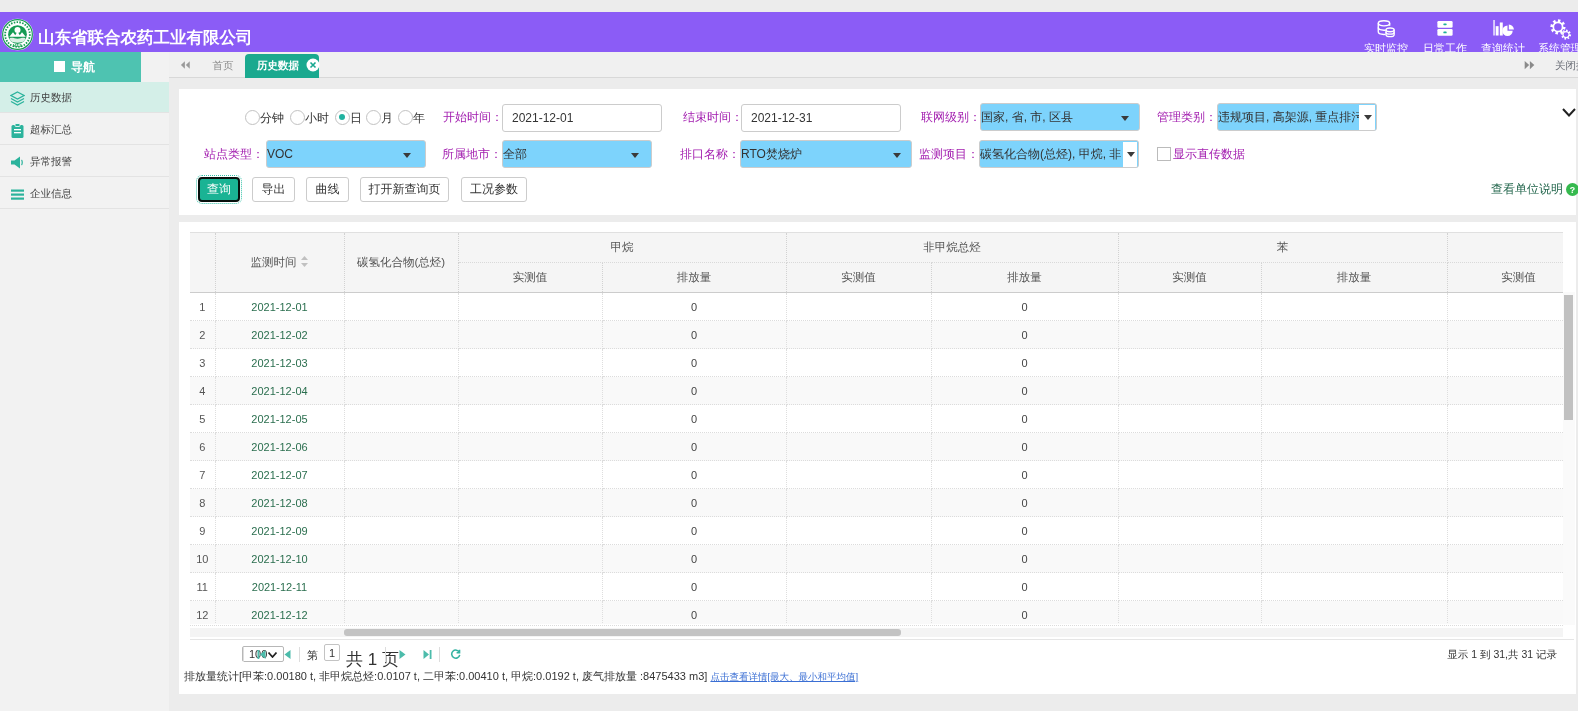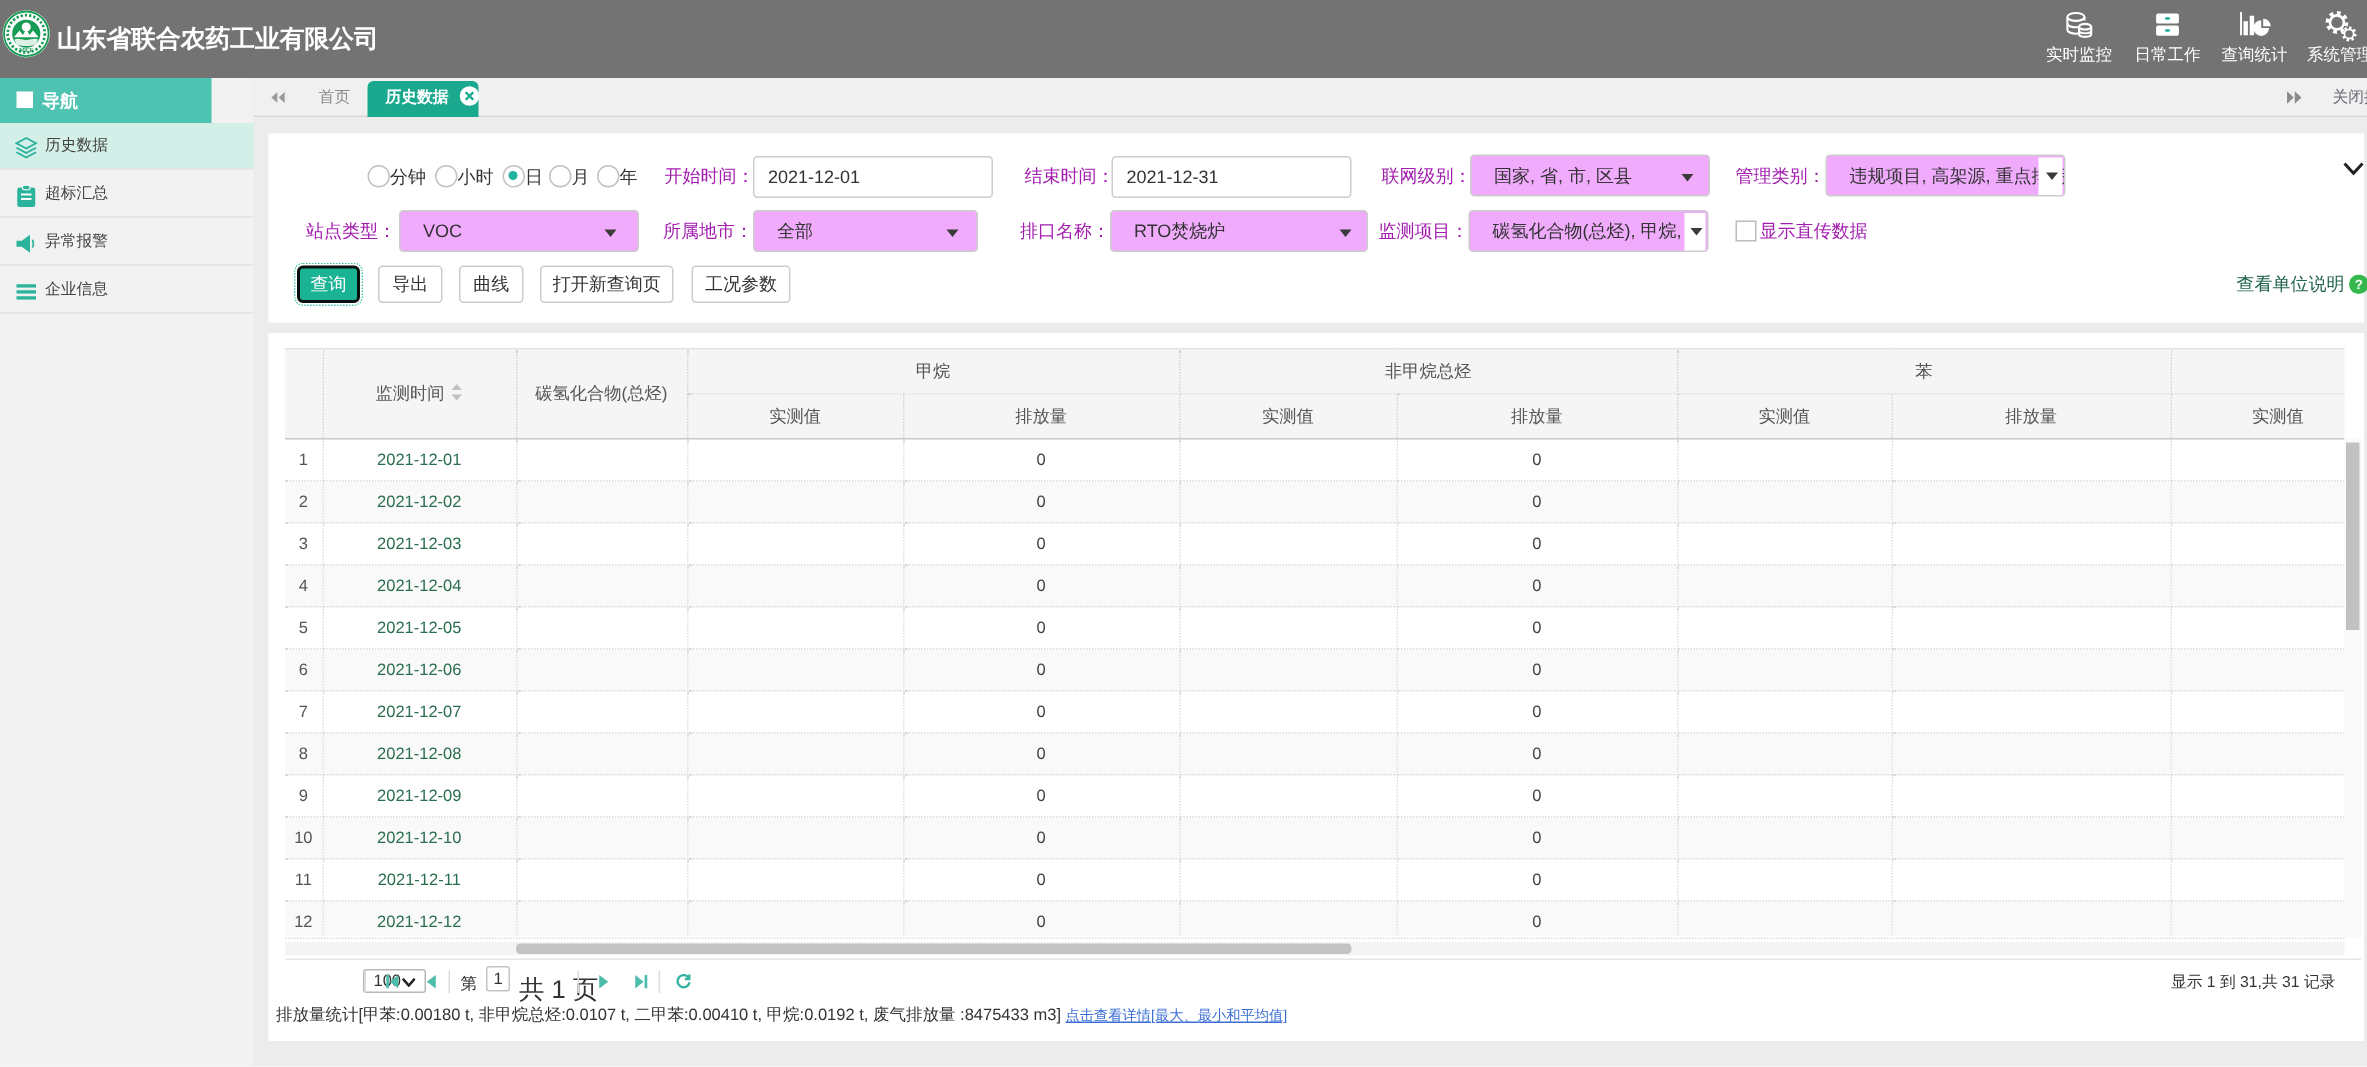--- a/index.html
+++ b/index.html
@@ -1,50 +1,50 @@
 <!DOCTYPE html>
 <html><head>
 <meta charset="utf-8">
 <style>
 * { margin:0; padding:0; box-sizing:border-box; }
 html,body { width:1578px; height:711px; overflow:hidden; }
 body { font-family:"Liberation Sans", sans-serif; background:#ececec; position:relative; }
 .abs { position:absolute; }
 
 
-#topbar { position:absolute; left:0; top:0; width:1578px; height:52px; background:#737373;font-family:Liberation Serif, serif; }
+#topbar { position:absolute; left:0; top:12px; width:1578px; height:52px; background:#8b5cf6;font-family:Liberation Serif, serif; }
 #logo { position:absolute; left:1px; top:6px; }
 #title { position:absolute; left:38px; top:15px; color:#fff; font-size:16.5px; font-weight:bold; }
 .navitem { position:absolute; top:6px; width:56px; text-align:center; color:#fff; }
 .navitem .ic { height:23px; }
 .navitem .tx { font-size:11px; margin-top:0px; white-space:nowrap; }
 
 
 #sidebar { position:absolute; left:0; top:52px; width:169px; height:659px; background:#f2f2f2; }
-#navhead { position:absolute; left:0; top:0; width:141px; height:30px; background:#4ec3b1; color:#fff; font-size:12px; font-weight:bold; line-height:30px; }
+#navhead { position:absolute; left:0; top:0; width:141px; height:30px; background:#4ec3b1; color:#fff; font-size:12px; font-weight:bold; line-height:30px;padding-left:43px; }
 #navhead .sq { display:inline-block; width:11px; height:11px; background:#fff; margin:0 6px 0 11px; vertical-align:-1px; }
 .mitem { position:absolute; left:0; width:169px; height:31px; border-bottom:1px solid #e3e3e3; font-size:10.5px; color:#444; line-height:31px; }
 .mitem svg { position:absolute; left:10px; top:9px; }
 .mitem .t { position:absolute; left:30px; }
 .mitem.sel { background:#d4efe8; }
 
 
 #tabstrip { position:absolute; left:169px; top:52px; width:1409px; height:26px; background:#f0f0f0; border-bottom:1px solid #d8d8d8; }
 #tabhome { position:absolute; left:40px; top:0; width:28px; height:27px; color:#8a8a8a; font-size:10.5px; text-align:center; line-height:26px; }
 #tabact { position:absolute; left:76px; top:2px; width:74px; height:24px; background:#1aa98f; color:#fff; font-size:10.5px; font-weight:bold; text-align:left; line-height:23px; padding-left:12px; white-space:nowrap; border-radius:4px 4px 0 0; }
 #closer { position:absolute; left:1386px; top:0; color:#666a73; font-size:10.5px; line-height:27px; white-space:nowrap; }
 
 
 #fpanel { position:absolute; left:179px; top:89px; width:1397px; height:126px; background:#fff; }
 #tpanel { position:absolute; left:179px; top:222px; width:1397px; height:472px; background:#fff; }
 
 
 .flabel { position:absolute; font-size:12px; color:#a21caf; white-space:nowrap; }
 .finput { position:absolute; height:28px; border:1px solid #ccc; border-radius:3px; background:#fff; font-size:12px; color:#333; line-height:26px; padding-left:9px; }
-.fsel { position:absolute; height:28px; border:1px solid #ccc; border-radius:3px; background:#f0abfc; font-size:12px; color:#333; line-height:26px; padding-left:15px; overflow:hidden; white-space:nowrap; }
+.fsel { position:absolute; height:28px; border:1px solid #ccc; border-radius:3px; background:#7dd3fc; font-size:12px; color:#333; line-height:26px; padding-left:0; overflow:hidden; white-space:nowrap; }
 .caret { position:absolute; width:0; height:0; border-left:4.5px solid transparent; border-right:4.5px solid transparent; border-top:5.5px solid #3a3a3a; top:12px; }
 .cwrap { position:absolute; right:1px; top:1px; width:20px; height:26px; background:#fff; }
 .cwrap .caret { right:6px; top:10px; }
 .radio { position:absolute; width:15px; height:15px; border:1px solid #c2c2c2; border-radius:50%; background:#fff; top:21px; }
 .radio.on::after { content:""; position:absolute; left:3px; top:3px; width:6px; height:6px; border-radius:50%; background:#21b2a0; }
 .rlabel { position:absolute; top:21px; font-size:12px; color:#333; }
 
 .btn { position:absolute; top:88px; height:25px; border:1px solid #ccc; border-radius:3px; background:#fff; font-size:12px; color:#333; text-align:center; font-family:"Liberation Sans",sans-serif; }
 #btnq { background:#1ab394; color:#fff; border:2px solid #07100d; border-radius:4px; outline:1px dotted #35c2a9; outline-offset:1px; }
 

